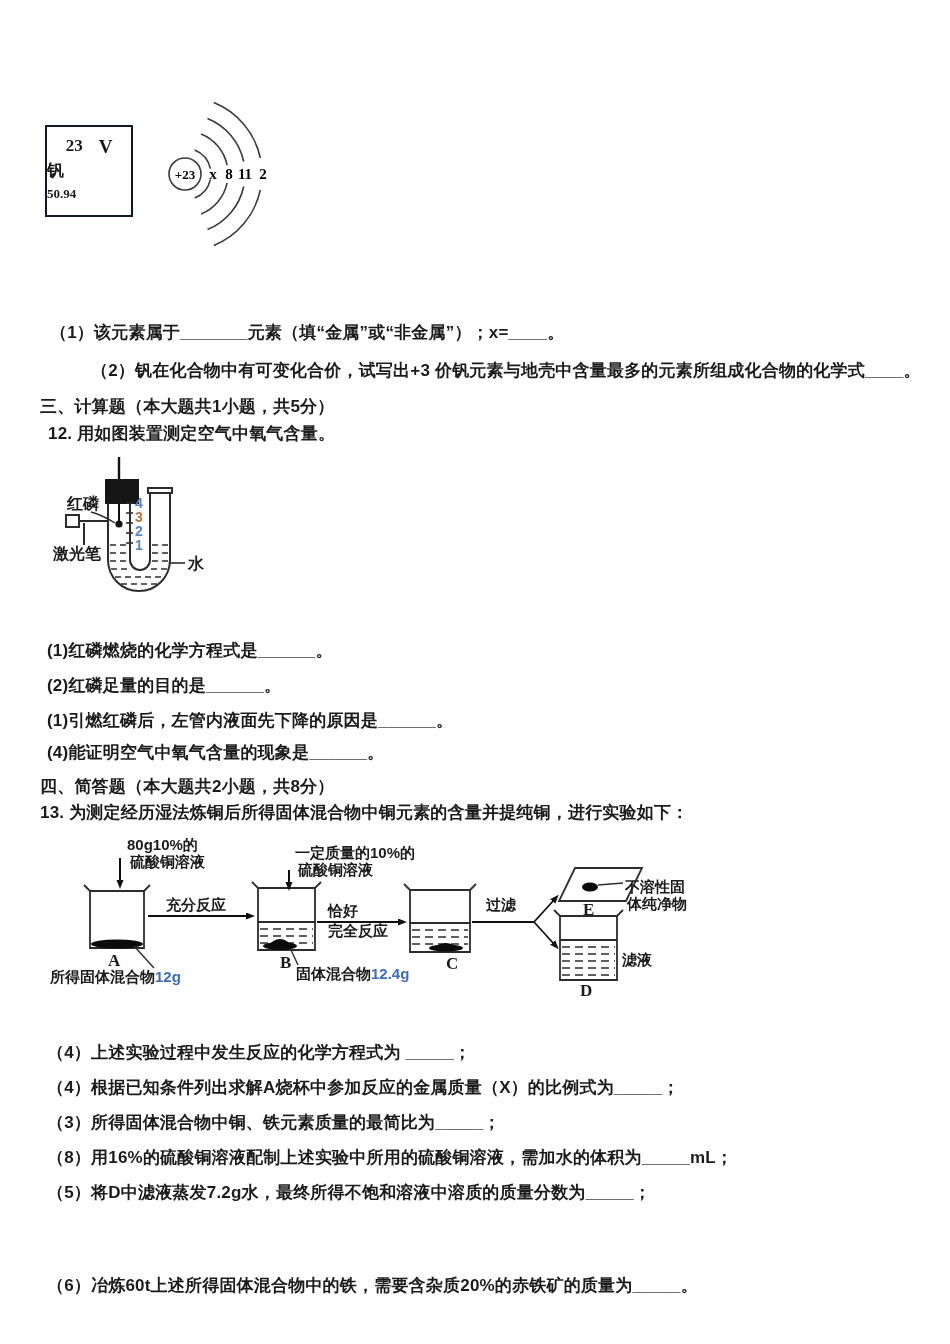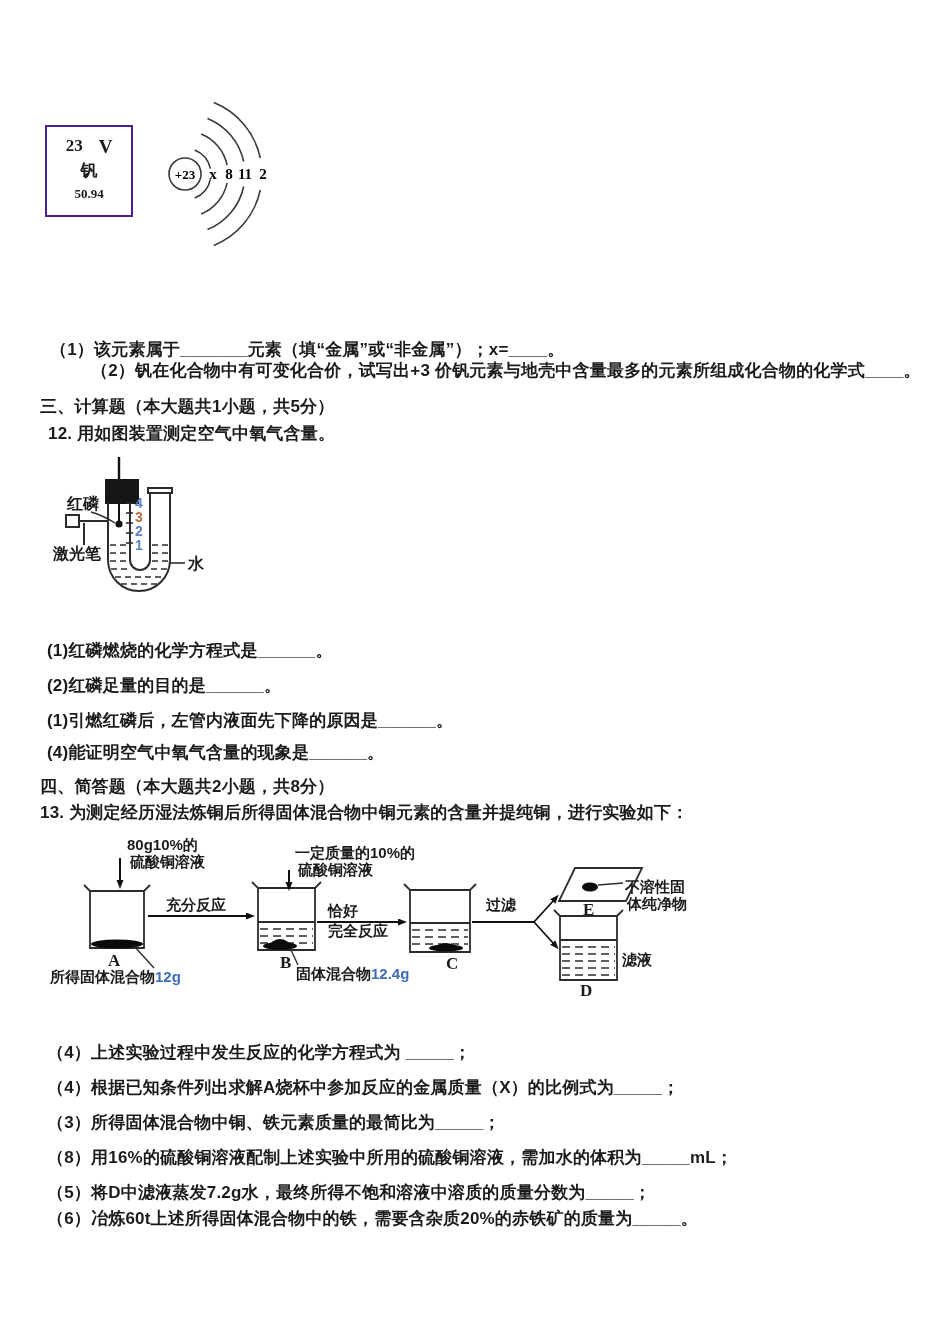--- a/index.html
+++ b/index.html
@@ -5,21 +5,21 @@
   html,body{margin:0;padding:0;}
   body{
     width:950px;height:1344px;background:#ffffff;position:relative;
     font-family:"Liberation Sans","DejaVu Sans",sans-serif;
     font-weight:700;color:#1b1b1b;
   }
   .abs{position:absolute;}
   .qline{font-size:17px;letter-spacing:0.2px;white-space:nowrap;line-height:22px;}
   .elem-card{
     left:45px;top:125px;width:84px;height:88px;
-    border:2px solid #4c1d95;text-align:center;
+    border:2px solid #0f172a;
     font-family:"Liberation Serif","DejaVu Serif",serif;
   }
   .elem-row1{display:flex;justify-content:center;gap:16px;margin-top:9px;font-size:17px;}
   .elem-symbol{font-size:19px;}
   .elem-name{font-size:17px;margin-top:1px;font-family:"Liberation Sans",sans-serif;}
   .elem-mass{font-size:13px;margin-top:4px;}
   svg{overflow:visible;}
   svg text{font-weight:700;font-family:"Liberation Sans","DejaVu Sans",sans-serif;}
   .serif-label{font-family:"Liberation Serif","DejaVu Serif",serif;}
 </style>
@@ -49,21 +49,21 @@
       <path d="M93.7 101.5 A60 60 0 0 1 57.5 144.6"></path>
       <path d="M63.8 17.6 A77 77 0 0 1 110.3 73.0"></path>
       <path d="M110.3 105.0 A77 77 0 0 1 63.8 160.4"></path>
     </g>
     <text x="63" y="94" text-anchor="middle" font-size="15" class="serif-label">x</text>
     <text x="79" y="94" text-anchor="middle" font-size="15" class="serif-label">8</text>
     <text x="95" y="94" text-anchor="middle" font-size="15" class="serif-label">11</text>
     <text x="113" y="94" text-anchor="middle" font-size="15" class="serif-label">2</text>
   </svg>
 
-  <div class="abs qline" style="left:50px;top:339px;">（1）该元素属于_______元素（填“金属”或“非金属”）；x=____。</div>
+  <div class="abs qline" style="left:50px;top:322px;">（1）该元素属于_______元素（填“金属”或“非金属”）；x=____。</div>
   <div class="abs qline" style="left:67px;top:360px;margin-left:24px;">（2）钒在化合物中有可变化合价，试写出+3 价钒元素与地壳中含量最多的元素所组成化合物的化学式____。</div>
 
   <div class="abs qline" style="left:40px;top:396px;">三、计算题（本大题共1小题，共5分）</div>
   <div class="abs qline" style="left:48px;top:423px;">12. 用如图装置测定空气中氧气含量。</div>
 
   <svg class="abs" style="left:42px;top:455px;" width="220" height="140" viewBox="0 0 220 140">
 
     <line x1="77" y1="2" x2="77" y2="24" stroke="#111" stroke-width="2.4"></line>
     <line x1="77" y1="49" x2="77" y2="67" stroke="#111" stroke-width="2"></line>
     <circle cx="77" cy="69" r="3.6" fill="#111"></circle>
@@ -221,15 +221,15 @@
     </g>
     <text x="538" y="164" font-size="17" fill="#1b1b1b" class="serif-label">D</text>
     <text x="580" y="133" font-size="15" fill="#1b1b1b">滤液</text>
   </svg>
 
   <div class="abs qline" style="left:47px;top:1042px;">（4）上述实验过程中发生反应的化学方程式为 _____；</div>
   <div class="abs qline" style="left:47px;top:1077px;">（4）根据已知条件列出求解A烧杯中参加反应的金属质量（X）的比例式为_____；</div>
   <div class="abs qline" style="left:47px;top:1112px;">（3）所得固体混合物中铜、铁元素质量的最简比为_____；</div>
   <div class="abs qline" style="left:47px;top:1147px;">（8）用16%的硫酸铜溶液配制上述实验中所用的硫酸铜溶液，需加水的体积为_____mL；</div>
   <div class="abs qline" style="left:47px;top:1182px;">（5）将D中滤液蒸发7.2g水，最终所得不饱和溶液中溶质的质量分数为_____；</div>
-  <div class="abs qline" style="left:47px;top:1208px;">（6）冶炼60t上述所得固体混合物中的铁，需要含杂质20%的赤铁矿的质量为_____。</div>
+  <div class="abs qline" style="left:47px;top:1275px;">（6）冶炼60t上述所得固体混合物中的铁，需要含杂质20%的赤铁矿的质量为_____。</div>
 
 </div>
 
 </body></html>

